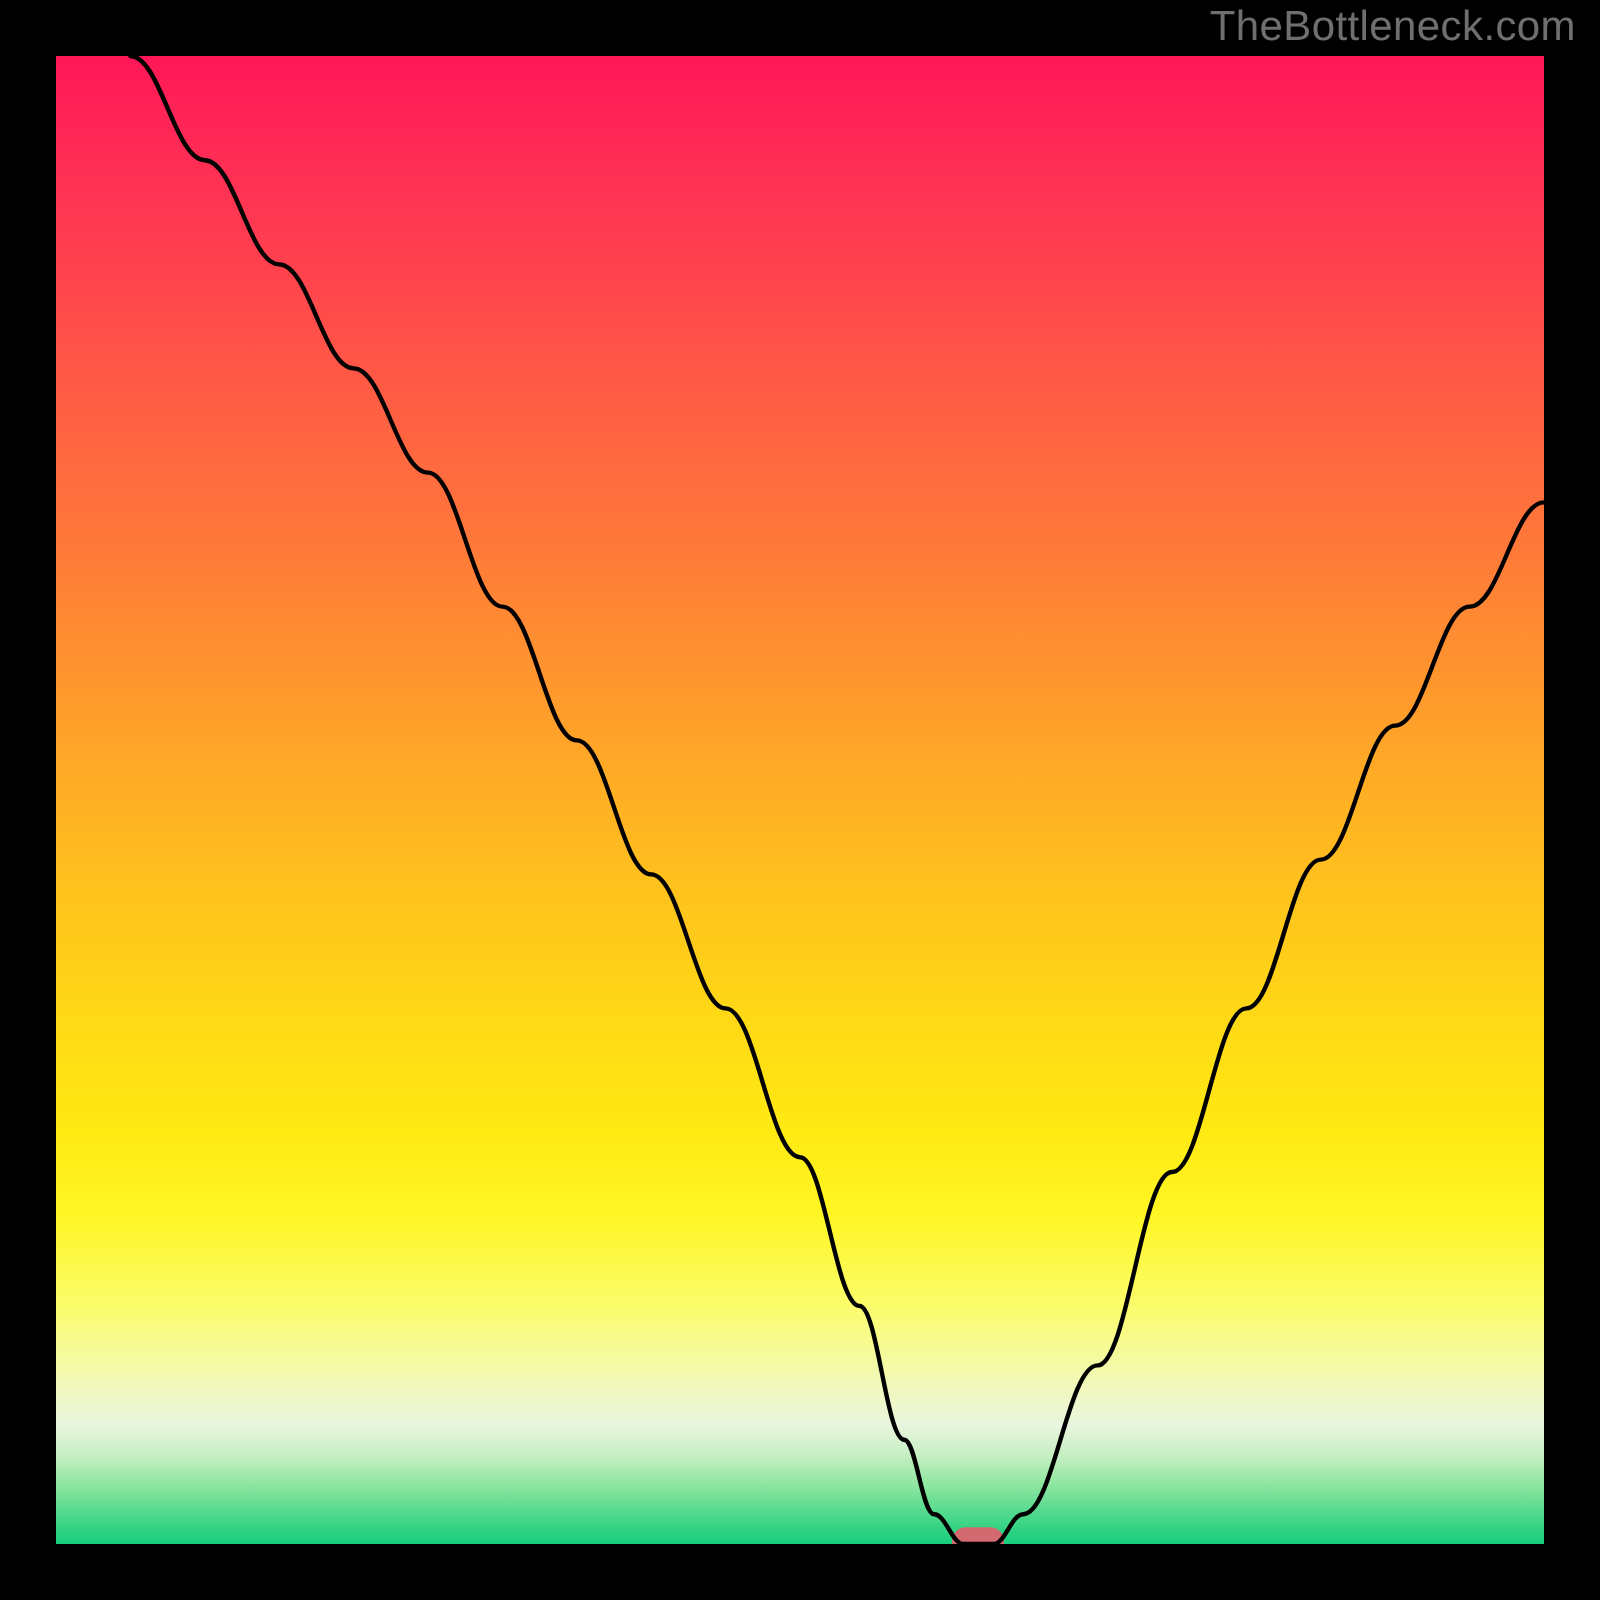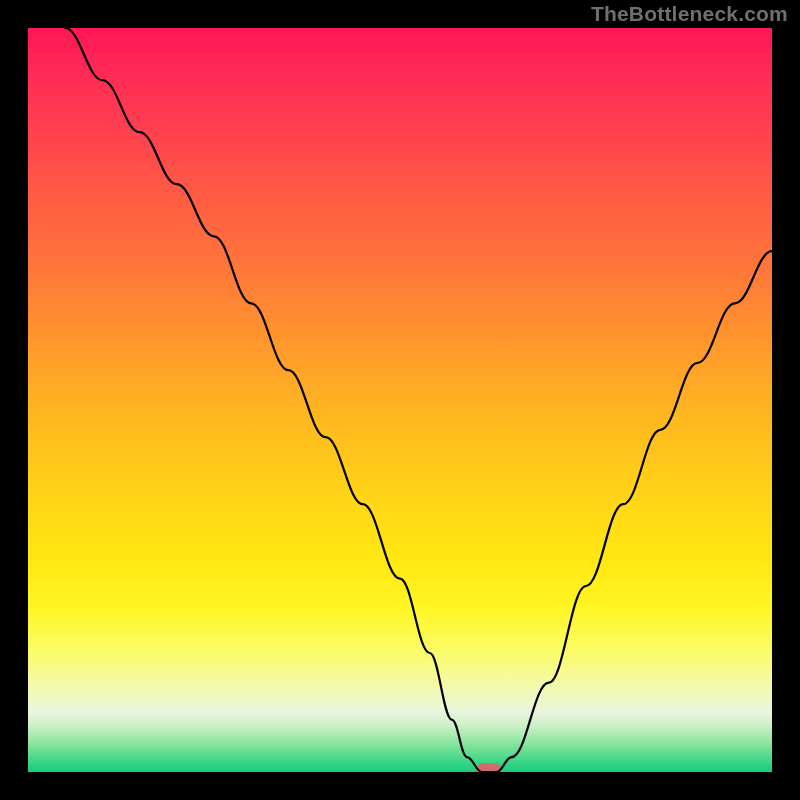--- a/index.html
+++ b/index.html
@@ -18,21 +18,21 @@
     width: 800px;
     height: 800px;
     background: #000;
   }
   .watermark {
     position: absolute;
     top: 2px;
     right: 12px;
     color: #6f6f6f;
     font-size: 21px;
-    font-weight: 700;
+    font-weight: 400;
     letter-spacing: 0.2px;
     z-index: 50;
     user-select: none;
   }
   .plot-area {
     position: absolute;
     top: 28px;
     left: 28px;
     width: 744px;
     height: 744px;

